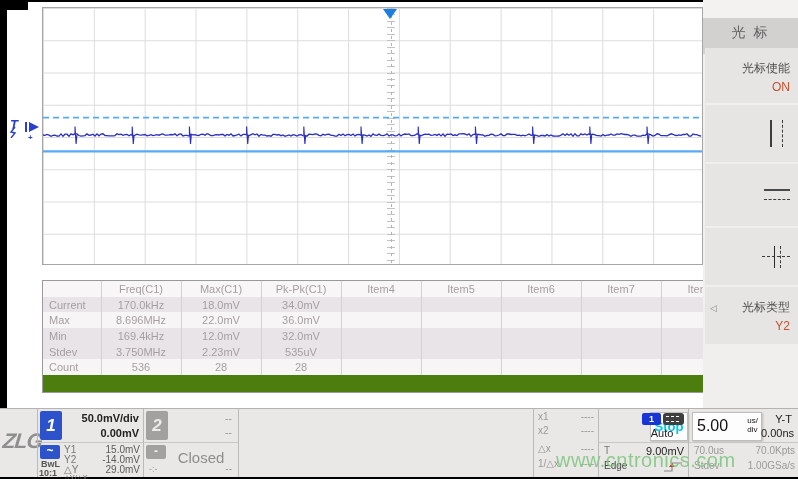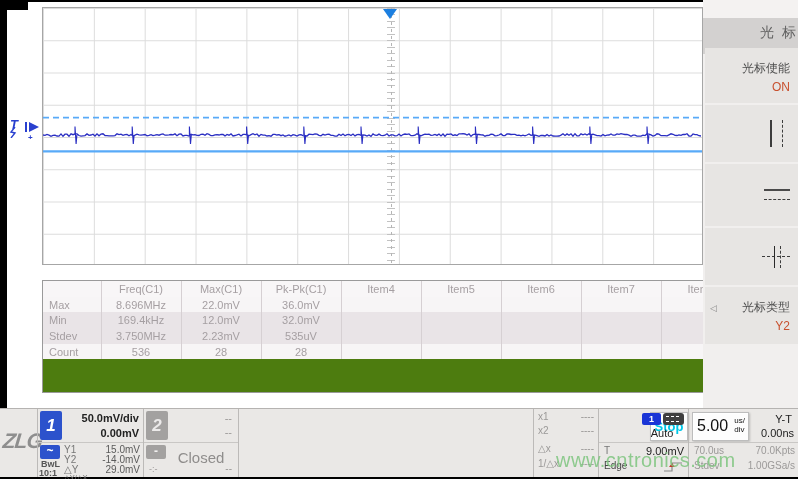--- a/index.html
+++ b/index.html
@@ -47,21 +47,21 @@
   table.mtable col.lblcol{width:58px;}
   table.mtable col.datacol{width:80px;}
   tr.stripe-dark td{background:#e9e4e7;}
   tr.stripe-light td{background:#f7f5f6;margin-top:46px;}
   tr.mhead th{background:#f8f6f7;}
 
   
   .sidebar{position:absolute;left:703px;top:0;width:95px;height:408px;background:#f1efee;}
   .sb-top{position:absolute;left:0;top:0;width:95px;height:18px;background:#f4f2f1;}
   .sb-header{position:absolute;left:0;top:18px;width:95px;height:36px;background:#d3d1d0;
-    color:#5f5f5f;font-size:14px;letter-spacing:2px;text-align:right;line-height:28px;}
+    color:#5f5f5f;font-size:14px;letter-spacing:2px;text-align:center;line-height:28px;}
   .sb-sec{position:absolute;left:2px;width:93px;background:#e7e5e3;box-sizing:border-box;cursor:pointer;}
   .sec-enable{top:48px;height:55px;}
   .sec-vlines{top:105px;height:57px;}
   .sec-hlines{top:164px;height:62px;}
   .sec-cross{top:228px;height:57px;}
   .sec-type{top:287px;height:57px;}
   .sb-label{position:absolute;right:8px;top:12px;font-size:12px;color:#4e4e4e;}
   .sb-value{position:absolute;right:8px;top:32px;font-size:12px;color:#c8502e;}
   .sb-lefttri{position:absolute;left:5px;top:16px;font-size:9px;color:#8a8a8a;}
   .icon-vlines{position:absolute;right:14px;top:15px;width:14px;height:27px;}
@@ -127,21 +127,21 @@
   .busicon::before{top:3px;}
   .busicon::after{bottom:3px;}
   .trig-auto{position:absolute;left:40px;top:18px;width:46px;text-align:center;color:#222;}
   .trow1{position:absolute;left:5px;right:4px;top:36px;font-size:10px;}
   .trow2{position:absolute;left:5px;right:5px;top:51px;font-size:10px;text-align:right;}
   .trow1 .cl,.trow2 .cl{float:left;color:#777;}
   .trow1 .cv{float:right;color:#222;font-size:11px;}
   .edgeicon{float:right;margin-top:1px;}
 
   .tbox{position:absolute;left:3px;top:3px;width:55px;height:27px;background:#fdfdfd;
-    border:1px solid #bdbdbd;box-shadow:inset 1px 1px 0 #fff,1px 1px 2px rgba(0,0,0,.2);cursor:pointer;}
+    border:1px solid #bdbdbd;box-shadow:inset 1px 1px 0 #fff,1px 1px 2px rgba(0,0,0,.2);cursor:pointer;padding-left:13px;}
   .tbox .num{position:absolute;left:4px;top:4px;font-size:16px;color:#111;}
   .tbox .unit{position:absolute;right:3px;top:3px;font-size:8px;color:#111;line-height:9px;text-align:left;}
   .tb-mode{position:absolute;right:6px;top:4px;color:#222;}
   .tb-delay{position:absolute;right:4px;top:18px;color:#222;}
   .tbrow1{position:absolute;left:5px;right:3px;top:36px;font-size:10px;color:#9b9998;}
   .tbrow2{position:absolute;left:5px;right:3px;top:51px;font-size:10px;color:#9b9998;}
   .tbrow1 .cv,.tbrow2 .cv{float:right;}
 
   .watermark{position:absolute;left:556px;top:449px;font-size:20px;color:#7fc57f;opacity:.85;
     letter-spacing:.5px;z-index:50;pointer-events:none;}
@@ -197,20 +197,31 @@
           <th>Max(C1)</th>
           <th>Pk-Pk(C1)</th>
           <th>Item4</th>
           <th>Item5</th>
           <th>Item6</th>
           <th>Item7</th>
           <th>Item8</th>
         </tr>
       </thead>
     <tbody>
+        <tr class="stripe-dark">
+          <td>Current</td>
+          <td>170.0kHz</td>
+          <td>18.0mV</td>
+          <td>34.0mV</td>
+          <td></td>
+          <td></td>
+          <td></td>
+          <td></td>
+          <td></td>
+        </tr>
         <tr class="stripe-light">
           <td>Max</td>
           <td>8.696MHz</td>
           <td>22.0mV</td>
           <td>36.0mV</td>
           <td></td>
           <td></td>
           <td></td>
           <td></td>
           <td></td>

